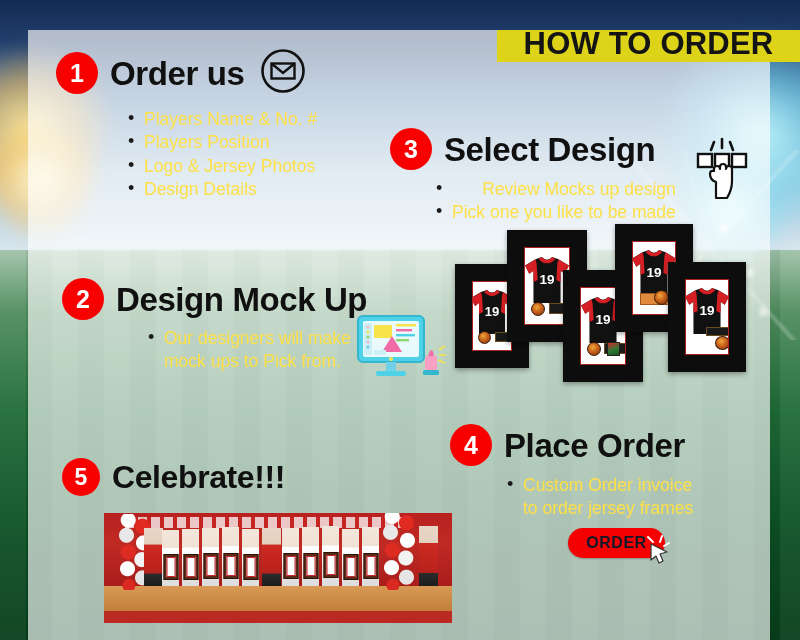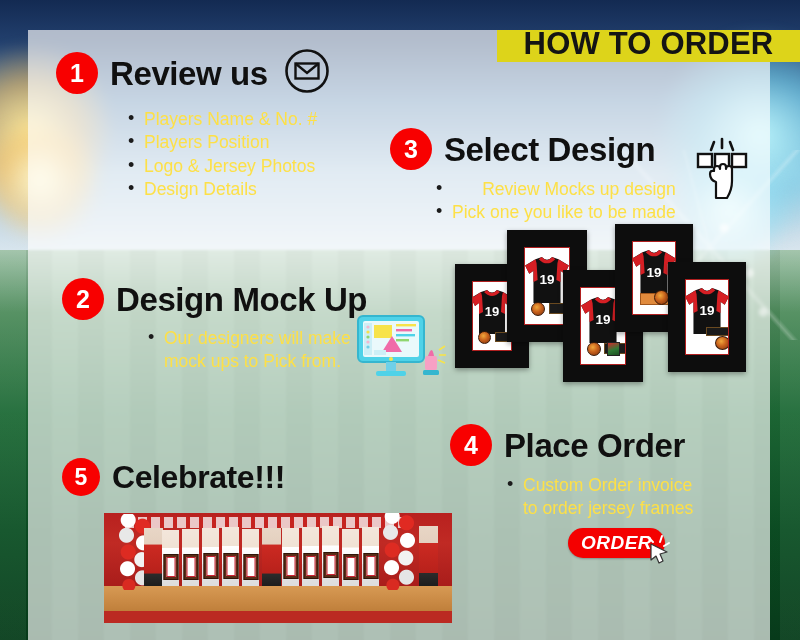--- a/index.html
+++ b/index.html
@@ -126,21 +126,21 @@
   #step5 { left:62px; top:458px; }
 
   
   .order-btn {
     position:absolute; left:568px; top:528px; width:97px; height:30px;
     background:#f40000; border-radius:15px;
     display:flex; align-items:center; justify-content:center;
     box-shadow:0 1px 2px rgba(0,0,0,.25);
   }
   .order-btn span {
-    color:#ffffff; font-weight:bold; font-size:19px; letter-spacing:.5px;font-style:italic;
+    color:#0f172a; font-weight:bold; font-size:16px; letter-spacing:.5px;
   }
   .order-cursor { position:absolute; left:645px; top:534px; }
 
   
   #frames { position:absolute; left:455px; top:222px; width:345px; height:160px; }
   .frame {
     position:absolute; background:#0d0d0d; padding:17px;
     box-shadow:0 2px 5px rgba(0,0,0,.35);
   }
   .mat {
@@ -216,21 +216,21 @@
 
   <div class="panel"></div>
 
   <div class="banner">
     <div class="banner-text">HOW TO ORDER</div>
   </div>
 
   <div class="step" id="step1">
     <div class="step-head">
       <div class="badge">1</div>
-      <div class="step-title">Review us</div>
+      <div class="step-title">Order us</div>
       <span class="mail-icon">
         <svg width="46" height="46" viewBox="0 0 46 46">
           <circle cx="23" cy="23" r="20.5" fill="none" stroke="#111" stroke-width="2.6"></circle>
           <rect x="11.5" y="15.5" width="23" height="15" fill="none" stroke="#111" stroke-width="2.4"></rect>
           <path d="M11.5 15.5 L23 25 L34.5 15.5" fill="none" stroke="#111" stroke-width="2.4"></path>
         </svg>
       </span>
     </div>
     <ul class="blist">
       <li>Players Name &amp; No. #</li>

